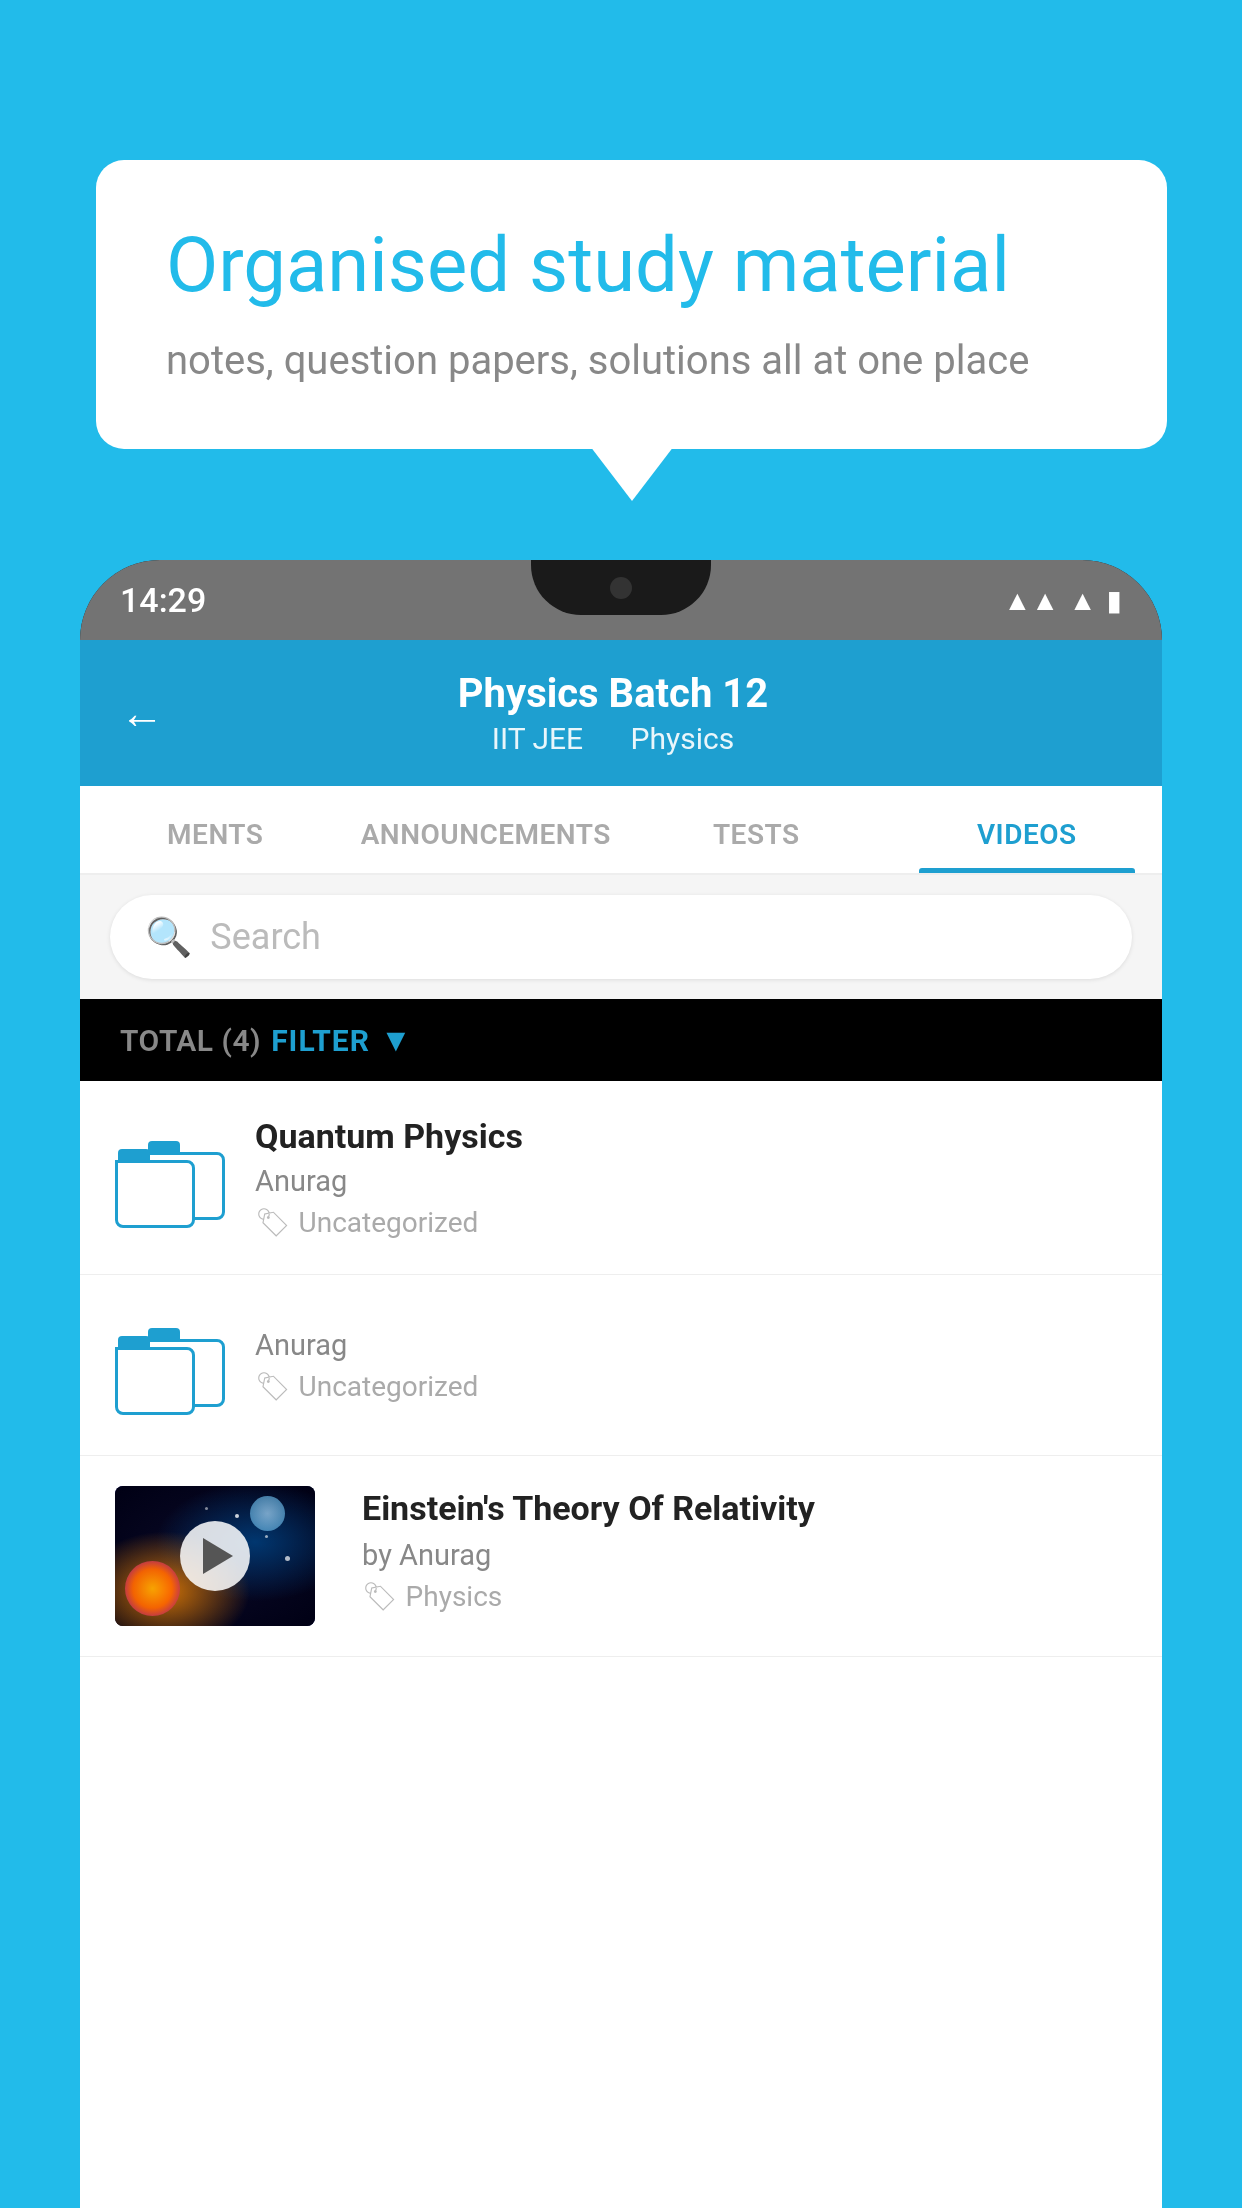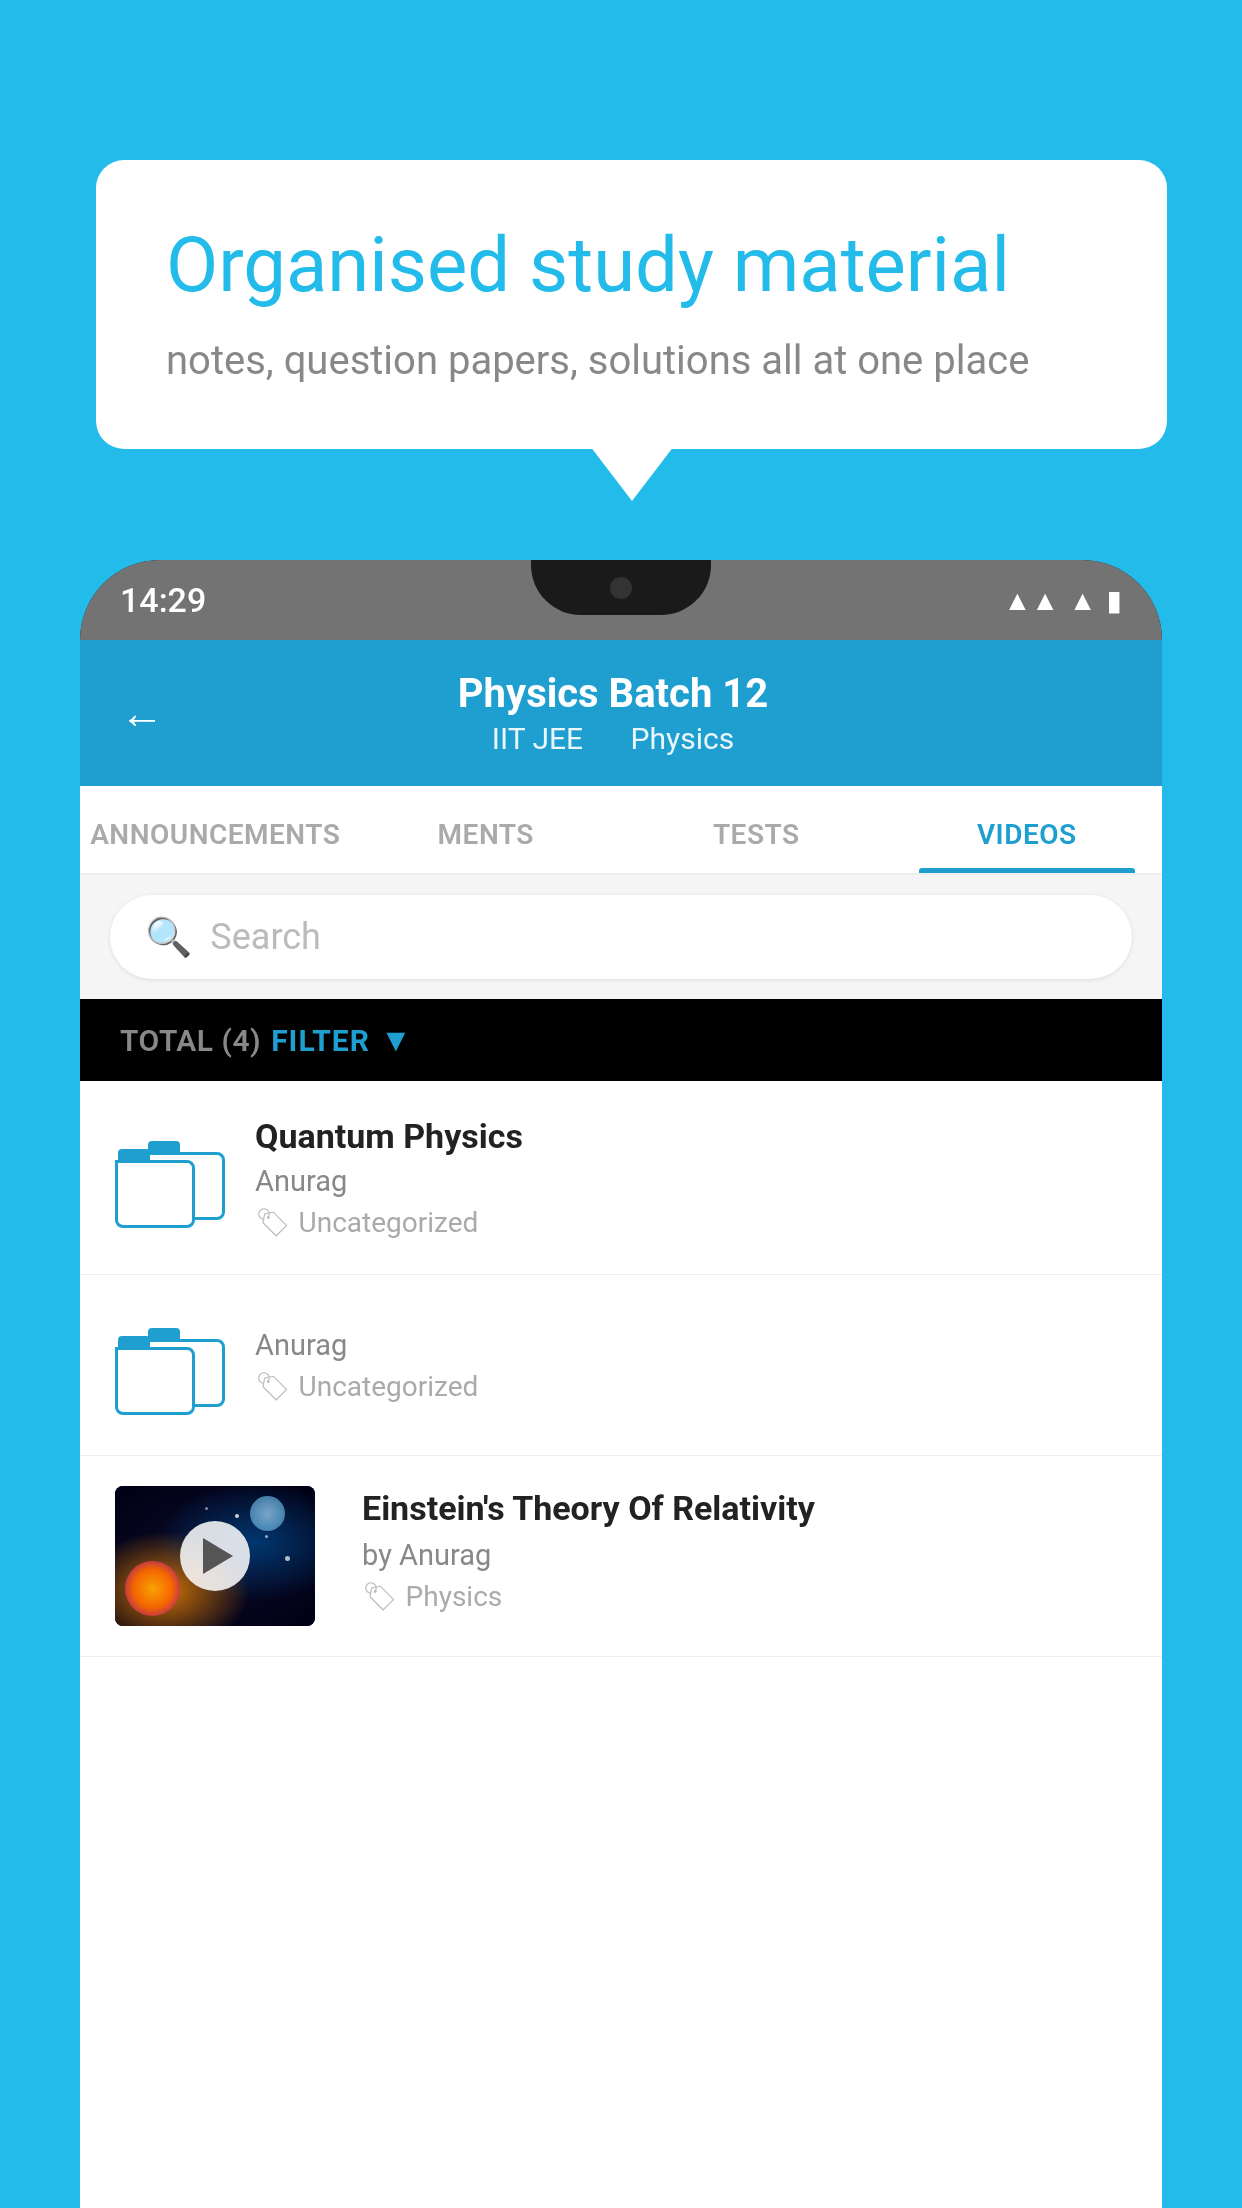--- a/index.html
+++ b/index.html
@@ -470,24 +470,24 @@
           <span>IIT JEE</span>
           <span>  </span>
           <span>Physics</span>
         </div>
       </div>
       <div style="width:60px;"></div>
     </div>
 
     <div class="tab-bar">
       <div class="tab-item">
+        <span>MENTS</span>
+      </div>
+      <div class="tab-item">
         <span>ANNOUNCEMENTS</span>
-      </div>
-      <div class="tab-item">
-        <span>MENTS</span>
       </div>
       <div class="tab-item">
         <span>TESTS</span>
       </div>
       <div class="tab-item active">
         <span>VIDEOS</span>
       </div>
     </div>
 
     <div class="search-bar-container">

